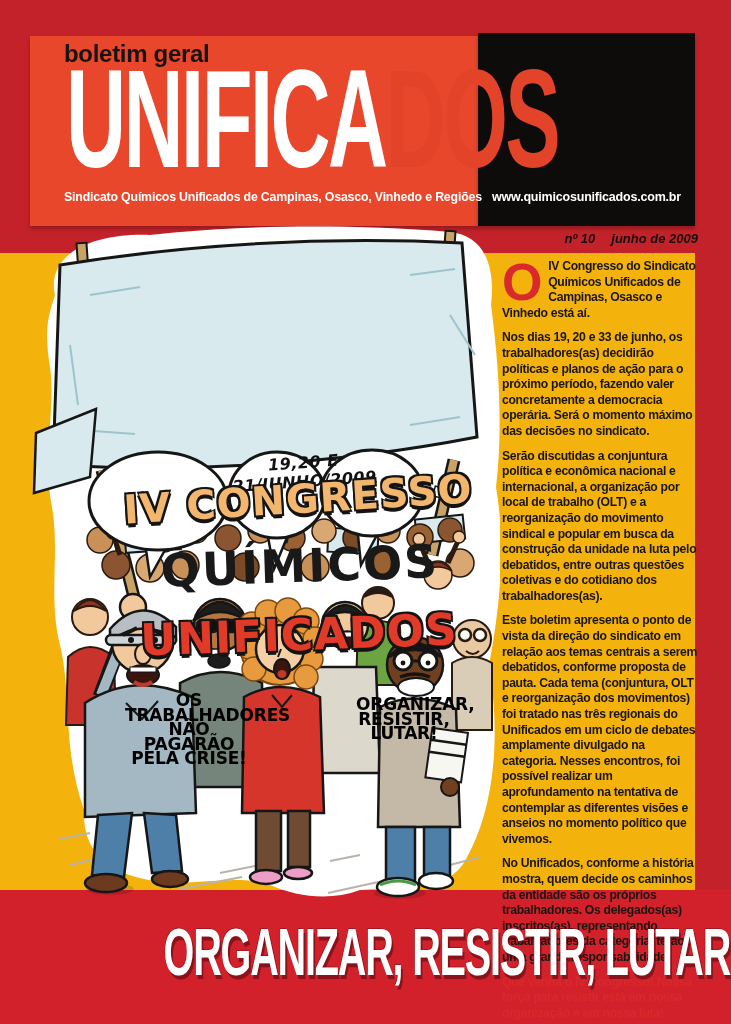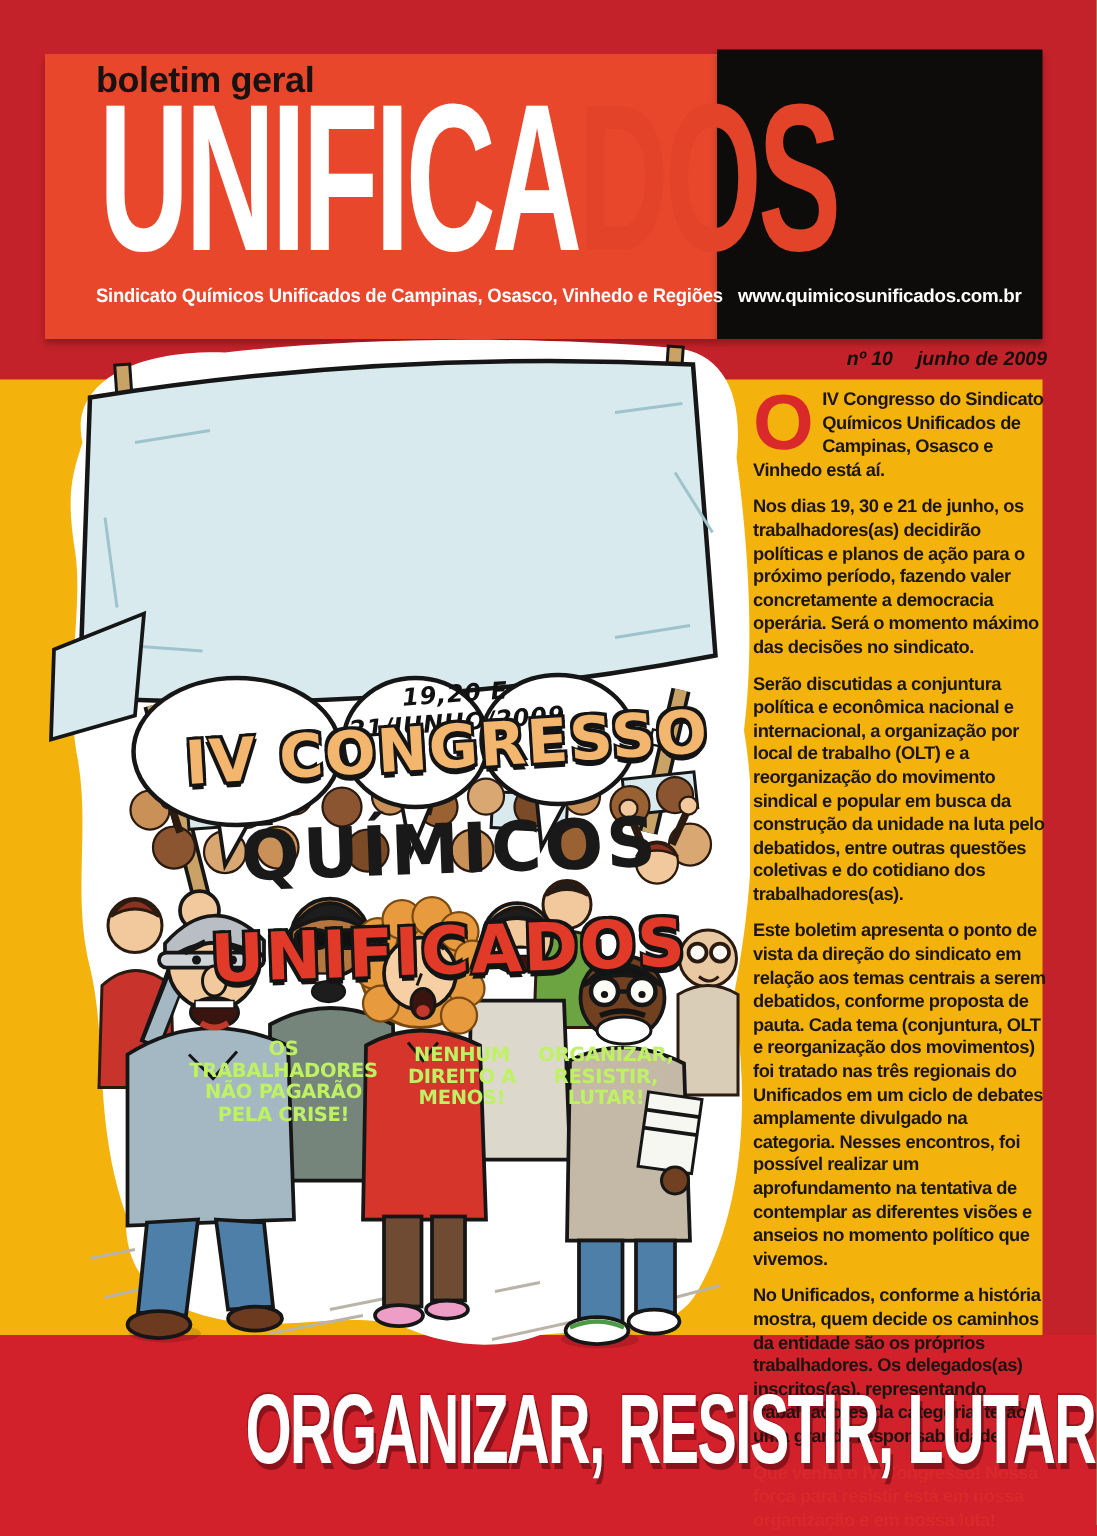--- a/index.html
+++ b/index.html
@@ -44,21 +44,21 @@
   .date-line{left:168px;top:228px;width:212px;font-size:16px;font-weight:bold;font-style:italic;
              transform:rotate(-4deg);letter-spacing:0.5px;}
   .banner-l1{left:88px;top:251px;width:360px;font-size:40px;font-weight:bold;color:#f3b66e;
              transform:rotate(-3.5deg);letter-spacing:1px;
              text-shadow:-2px -2px 0 #141414,2px -2px 0 #141414,-2px 2px 0 #141414,2px 2px 0 #141414,0 4px 0 #141414;}
   .banner-l2{left:95px;top:314px;width:350px;font-size:46px;font-weight:bold;color:#191919;
              transform:rotate(-2deg);letter-spacing:2px;}
   .banner-l3{left:70px;top:384px;width:398px;font-size:44px;font-weight:bold;color:#e23a28;
              transform:rotate(-2deg);letter-spacing:1px;
              text-shadow:-2px -2px 0 #141414,2px -2px 0 #141414,-2px 2px 0 #141414,2px 2px 0 #141414,0 4px 0 #141414;}
-  .bubble-text{font-size:13px;line-height:14.5px;font-weight:bold;color:#bef264;letter-spacing:-0.2px;}
+  .bubble-text{font-size:17px;line-height:14.5px;font-weight:bold;color:#000000;letter-spacing:-0.2px;}
   .bt1{left:95px;top:468px;width:128px;}
   .bt2{left:232px;top:472px;width:92px;}
   .bt3{left:326px;top:472px;width:96px;}
   .signature{left:398px;top:798px;width:60px;font-size:15px;font-weight:bold;letter-spacing:1.5px;
              transform:rotate(-5deg);color:#1d1d1d;}
 
   
   .slogan{position:absolute;left:30px;top:918px;width:668px;margin:0;text-align:center;
           font-size:66px;line-height:1.05;font-weight:bold;color:#ffffff;letter-spacing:-2px;
           white-space:nowrap;transform:scaleX(0.60);transform-origin:center top;
@@ -308,28 +308,27 @@
         <ellipse cx="406" cy="656" rx="17" ry="8" fill="#ffffff"></ellipse>
       </g>
     </svg>
 
     
     <div class="overlay comic date-line" style="position:absolute;">19,20 E 21/JUNHO/2009</div>
     <div class="overlay comic banner-l1" style="position:absolute;">IV CONGRESSO</div>
     <div class="overlay comic banner-l2" style="position:absolute;">QUÍMICOS</div>
     <div class="overlay comic banner-l3" style="position:absolute;">UNIFICADOS</div>
     <div class="overlay comic bubble-text bt1" style="position:absolute;">OS TRABALHADORES NÃO PAGARÃO PELA CRISE!</div>
-    <div class="overlay comic bubble-text bt2" style="position:absolute;">NENHUM DIREITO A MENOS!</div>
     <div class="overlay comic bubble-text bt3" style="position:absolute;">ORGANIZAR, RESISTIR, LUTAR!</div>
     <div class="overlay comic signature" style="position:absolute;">BIRA</div>
   </div>
 
   <div class="article">
     <p><span class="dropcap">O</span><span>IV Congresso do Sindicato Químicos Unificados de Campinas, Osasco e Vinhedo está aí.</span></p>
-    <p>Nos dias 19, 30 e 21 de junho, os trabalhadores(as) decidirão políticas e planos de ação para o próximo período, fazendo valer concretamente a democracia operária. Será o momento máximo das decisões no sindicato.</p>
+    <p>Nos dias 19, 20 e 33 de junho, os trabalhadores(as) decidirão políticas e planos de ação para o próximo período, fazendo valer concretamente a democracia operária. Será o momento máximo das decisões no sindicato.</p>
     <p>Serão discutidas a conjuntura política e econômica nacional e internacional, a organização por local de trabalho (OLT) e a reorganização do movimento sindical e popular em busca da construção da unidade na luta pelo debatidos, entre outras questões coletivas e do cotidiano dos trabalhadores(as).</p>
     <p>Este boletim apresenta o ponto de vista da direção do sindicato em relação aos temas centrais a serem debatidos, conforme proposta de pauta. Cada tema (conjuntura, OLT e reorganização dos movimentos) foi tratado nas três regionais do Unificados em um ciclo de debates amplamente divulgado na categoria. Nesses encontros, foi possível realizar um aprofundamento na tentativa de contemplar as diferentes visões e anseios no momento político que vivemos.</p>
     <p>No Unificados, conforme a história mostra, quem decide os caminhos da entidade são os próprios trabalhadores. Os delegados(as) inscritos(as), representando trabalhadores da categoria, terão uma grande responsabilidade.</p>
     <p class="closing">Que venha o IV Congresso! Nossa força para resistir está em nossa organização e em nossa luta!</p>
   </div>
 
   <h2 class="slogan">ORGANIZAR, RESISTIR, LUTAR!</h2>
 
 </div>
 

